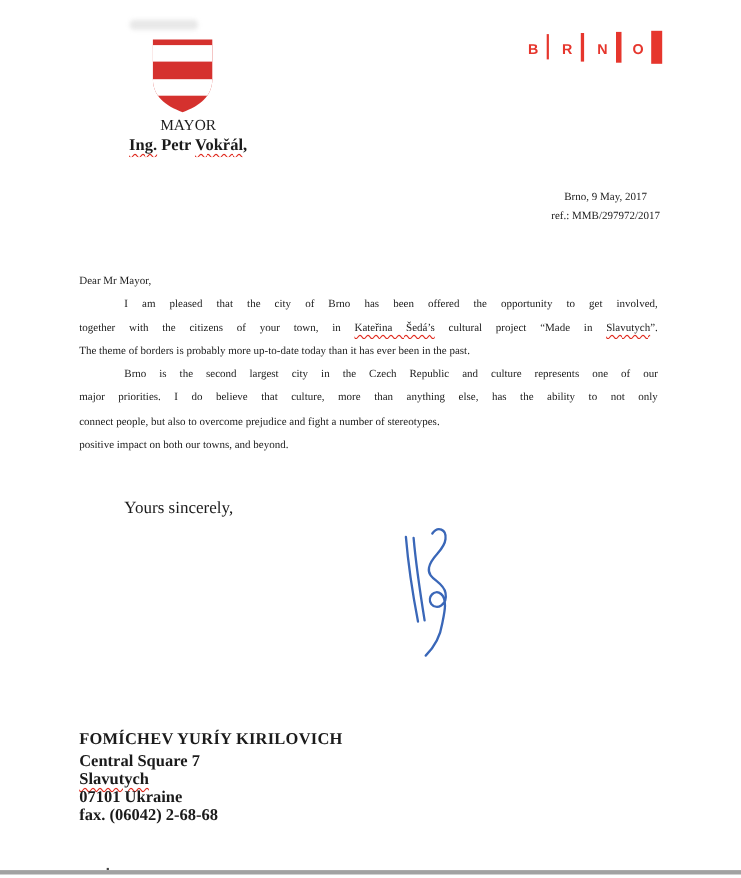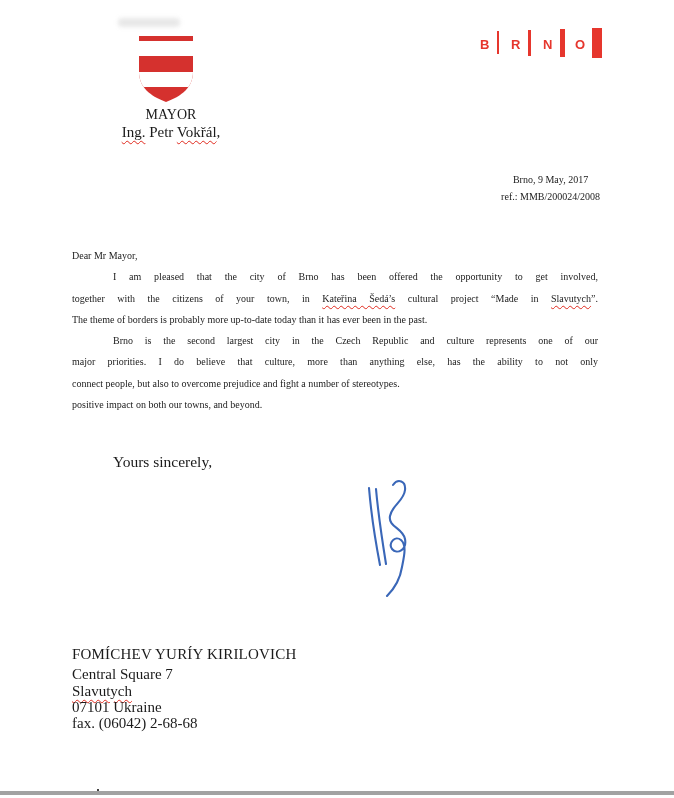--- a/index.html
+++ b/index.html
@@ -35,30 +35,30 @@
   
   .dateline{position:absolute;right:74px;top:172px;text-align:center;
     font-size:10px;line-height:16.5px;}
   
   .letter-body{position:absolute;left:72px;top:245px;width:526px;
     font-size:10px;line-height:21.3px;}
   .lines .tl{white-space:normal;}
   .letter-body .tl{text-align:justify;text-align-last:justify;}
   .letter-body .tl.last{text-align-last:left;}
   .tl.ind{padding-left:41px;}
-  .centered .tl{text-align:right;text-align-last:center;}
+  .centered .tl{text-align:right;text-align-last:center;font-weight:bold;}
   
   .sp{text-decoration-line:underline;text-decoration-style:wavy;
     text-decoration-color:var(--squiggle-red,#e02a1e);
     text-decoration-thickness:1px;text-underline-offset:2.5px;}
   
   .valediction{position:absolute;left:113px;top:453px;font-size:15.5px;}
   .signature{position:absolute;left:352px;top:477px;}
   
-  .recipient{position:absolute;left:72px;top:646px;font-size:15px;line-height:16.3px;}
+  .recipient{position:absolute;left:72px;top:664px;font-size:15px;line-height:16.3px;font-weight:bold;}
   .recipient .tl{text-align:left;text-align-last:auto;}
   .recipient .tl:first-child{margin-bottom:4px;letter-spacing:.2px;}
   
   .scan-dot{position:absolute;left:97px;top:789px;width:2px;height:2px;background:#444;}
   .page-edge{position:absolute;left:0;top:791px;width:674px;height:4px;
     background:var(--page-edge-grey,#a2a2a2);}
   svg .shield-red{fill:var(--shield-red,#d5312e);}
   svg .sig-stroke{stroke:var(--ink-blue,#3a67b8);fill:none;stroke-width:2.1;
     stroke-linecap:round;stroke-linejoin:round;}
 </style>
@@ -95,21 +95,21 @@
     <span class="lt lt-r">R</span>
     <span class="bar bar2"></span>
     <span class="lt lt-n">N</span>
     <span class="bar bar3"></span>
     <span class="lt lt-o">O</span>
     <span class="bar blockbar"></span>
   </div>
 
   <div class="dateline">
     <div>Brno, 9 May, 2017</div>
-    <div>ref.: MMB/200024/2008</div>
+    <div>ref.: MMB/297972/2017</div>
   </div>
 
   <div class="letter-body lines">
       <div class="tl last"><span>Dear Mr Mayor,</span></div>
       <div class="tl ind"><span>I am pleased that the city of Brno has been offered the opportunity to get involved,</span></div>
       <div class="tl"><span>together with the citizens of your town, in </span><span class="sp">Kateřina Šedá’s</span><span> cultural project “Made in </span><span class="sp">Slavutych</span><span>”.</span></div>
       <div class="tl last"><span>The theme of borders is probably more up-to-date today than it has ever been in the past.</span></div>
       <div class="tl ind"><span>Brno is the second largest city in the Czech Republic and culture represents one of our</span></div>
       <div class="tl"><span>major priorities. I do believe that culture, more than anything else, has the ability to not only</span></div>
       <div class="tl last"><span>connect people, but also to overcome prejudice and fight a number of stereotypes.</span></div>

